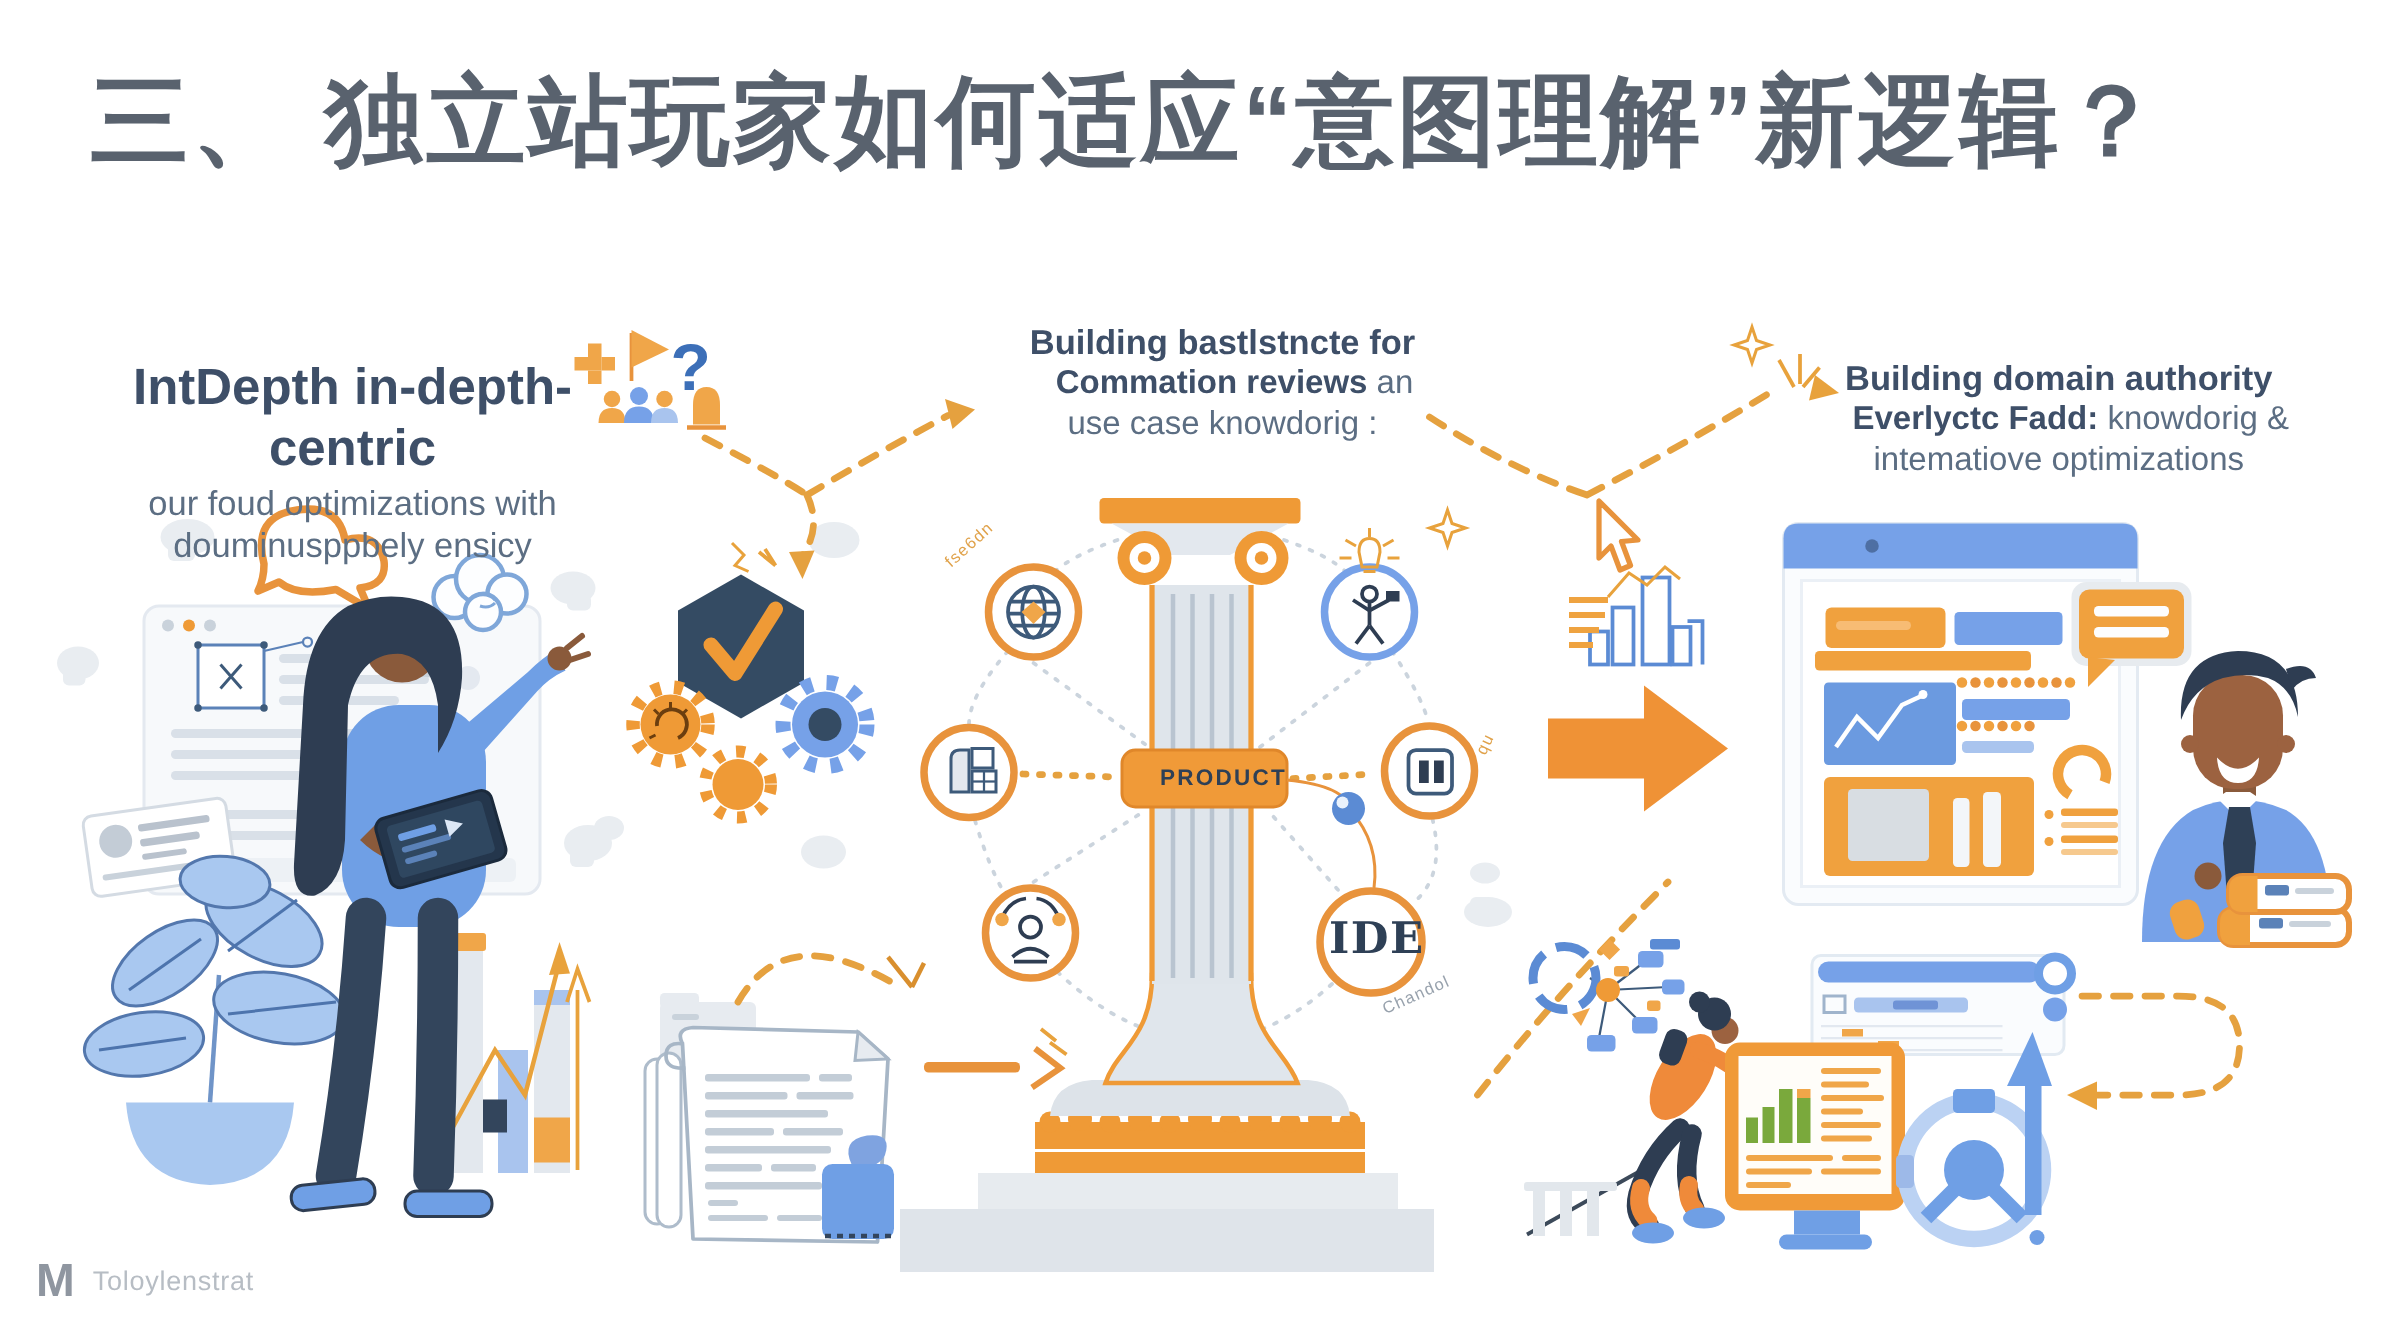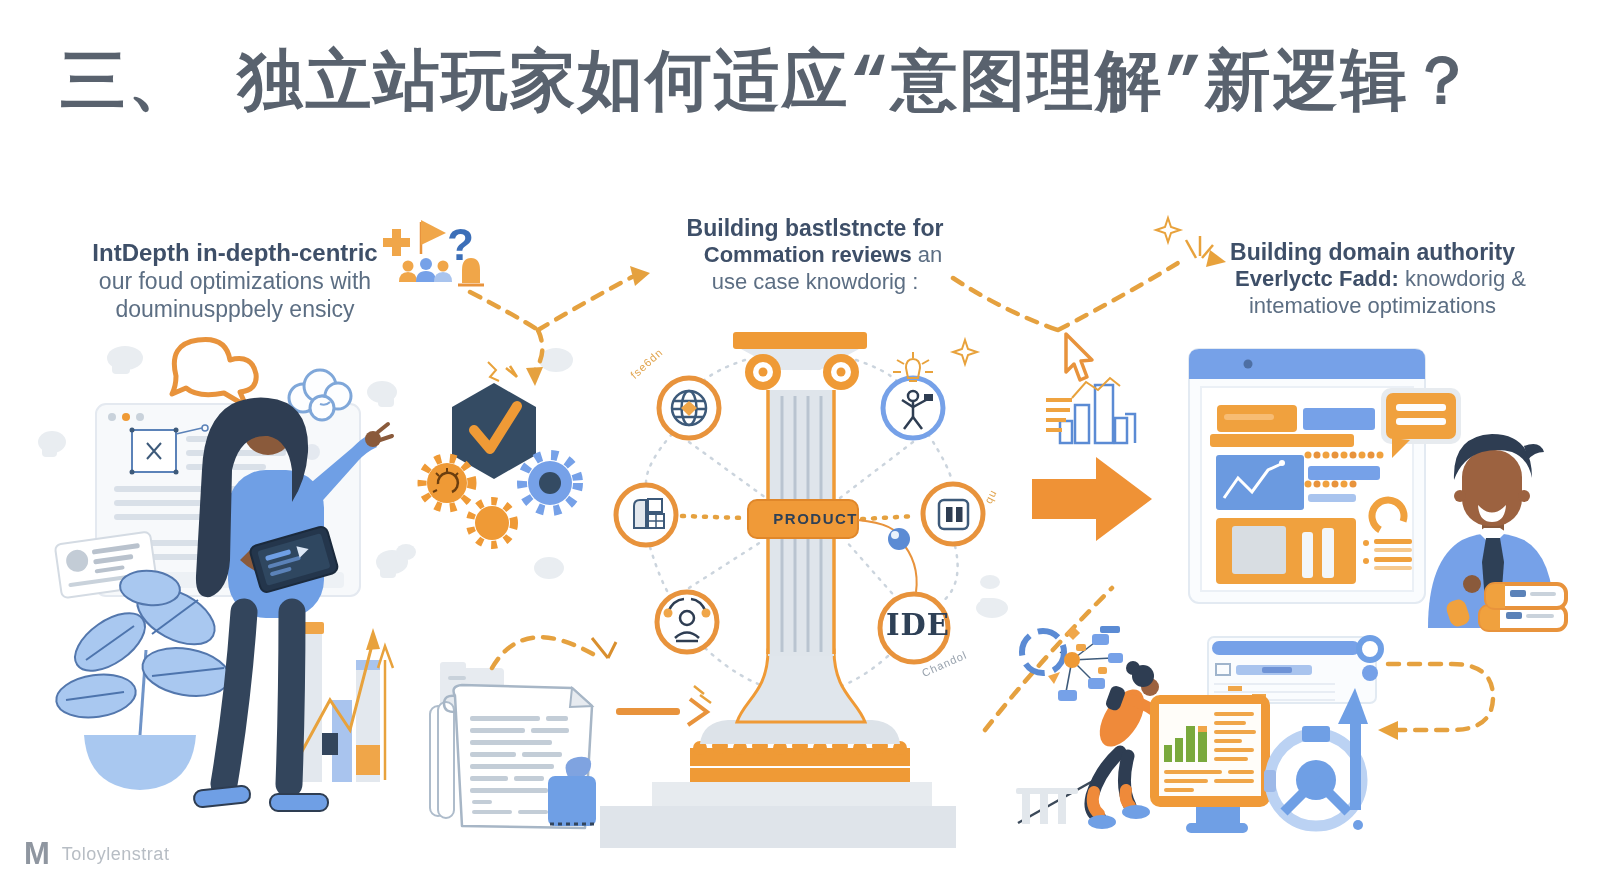--- a/index.html
+++ b/index.html
@@ -1,26 +1,26 @@
 <!DOCTYPE html>
 <html><head>
 <meta charset="utf-8">
 <style>
   html,body{margin:0;padding:0;background:#ffffff;}
   .stage{position:relative;width:1600px;height:896px;overflow:hidden;background:#ffffff;
          font-family:"Liberation Sans", sans-serif;}
   .illustration{position:absolute;left:0;top:0;z-index:1;}
   .page-title{position:absolute;left:60px;top:36px;margin:0;z-index:3;
       font-size:66px;font-weight:700;color:#59626E;letter-spacing:2px;white-space:nowrap;
-      font-family:Liberation Mono, monospace;}
+      font-family:Liberation Sans, sans-serif;}
   .tb{position:absolute;z-index:3;text-align:center;line-height:1.22;color:#5C6E83;}
   .tb .h{font-weight:700;color:#3E4F68;}
   .tb .bold{font-weight:700;color:#3E4F68;margin-left:16px;}
   .tb-left{left:70px;top:238px;width:330px;font-size:23px;}
-  .tb-left .h{font-size:24px;}
+  .tb-left .h{font-size:34px;}
   .tb-center{left:670px;top:214px;width:290px;font-size:22px;}
   .tb-center .h{font-size:23px;}
   .tb-right{left:1200px;top:238px;width:345px;font-size:22px;}
   .tb-right .h{font-size:23px;}
   .overlay{position:absolute;z-index:3;}
   .product-label{left:748px;top:500px;width:110px;height:38px;line-height:38px;text-align:right;
       font-size:15px;font-weight:700;letter-spacing:1.5px;color:#2E4056;}
   .ide-label{left:886px;top:608px;width:56px;text-align:center;font-size:29px;font-weight:700;
       color:#2E4056;font-family:"DejaVu Serif", serif;letter-spacing:1px;}
   .rot{position:absolute;z-index:3;font-size:11px;color:#E0A24A;transform-origin:left top;letter-spacing:1px;}

